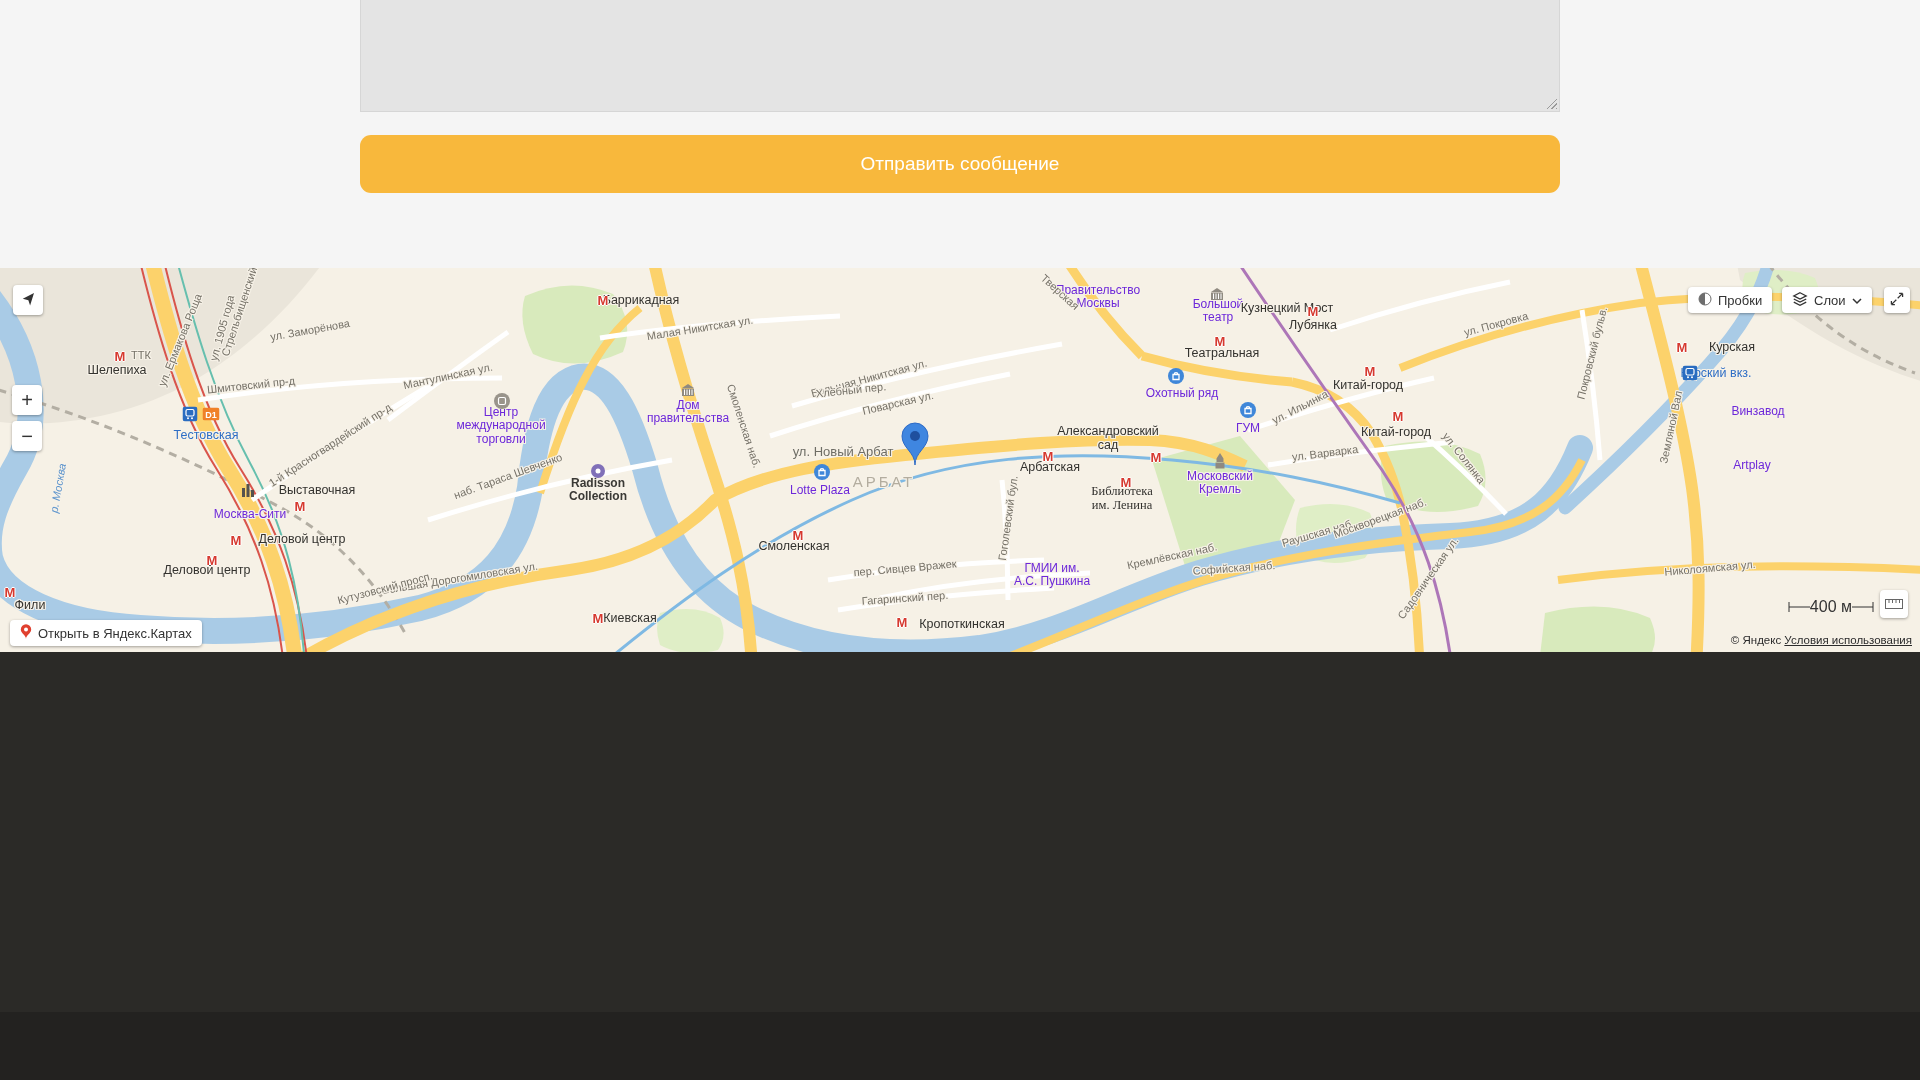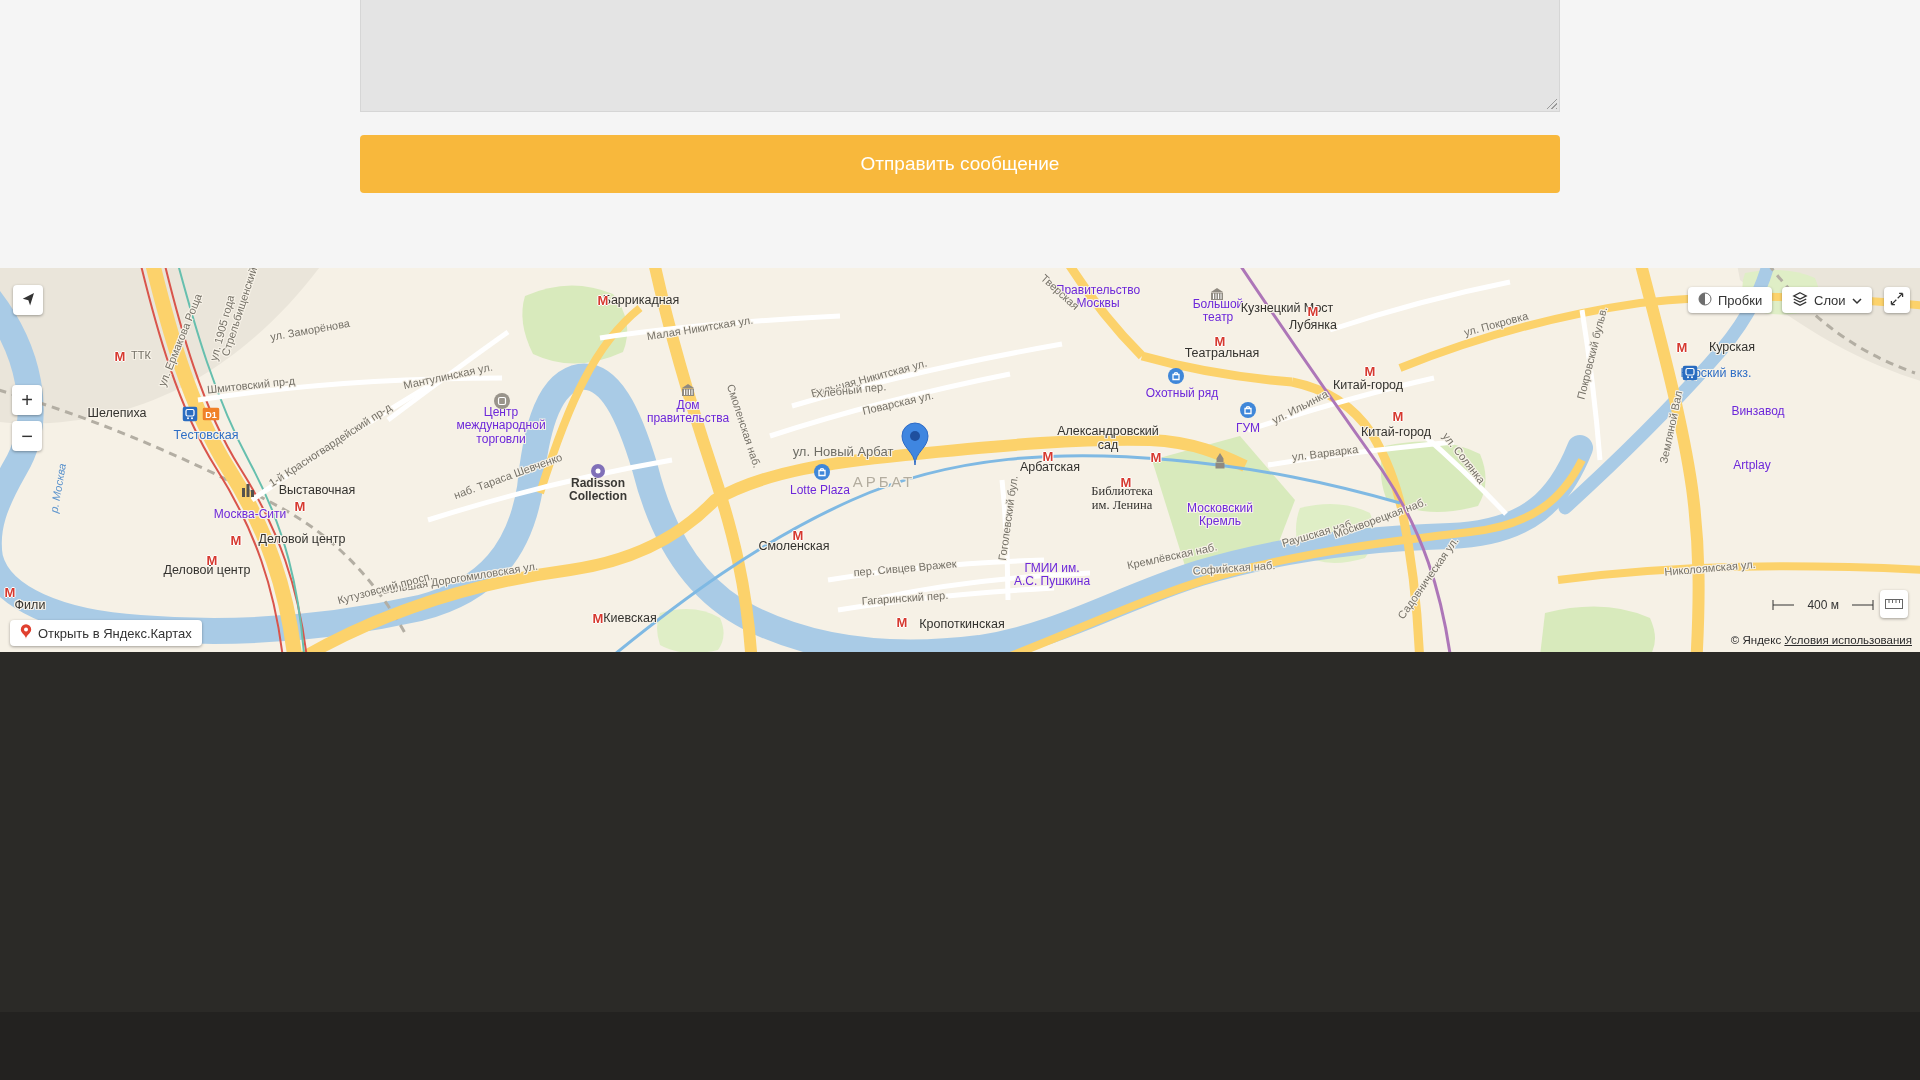--- a/index.html
+++ b/index.html
@@ -7,21 +7,21 @@
         font-family:"Liberation Sans",sans-serif;}
   
   .top-section{position:absolute;left:0;top:0;width:1920px;height:268px;background:#f5f5f5;}
   .msg-box{position:absolute;left:360px;top:-20px;width:1200px;height:132px;
            background:#e4e4e4;border:1px solid #d6d6d6;resize:none;box-sizing:border-box;outline:none;
            font-family:"Liberation Sans",sans-serif;font-size:15px;color:#333;}
   .resize-grip{position:absolute;left:1544px;top:96px;width:13px;height:13px;pointer-events:none;
      background:repeating-linear-gradient(135deg,transparent,transparent 2px,#9a9a9a 2px,#9a9a9a 3px);
      clip-path:polygon(100% 0,100% 100%,0 100%);}
   .send-btn{position:absolute;left:360px;top:135px;width:1200px;height:58px;background:#f8b83c;
-            border:none;border-radius:4px;color:#fff;font-size:19px;cursor:pointer;
+            border:none;border-radius:11px;color:#fff;font-size:19px;cursor:pointer;
             font-family:"Liberation Sans",sans-serif;}
   
   .map{position:absolute;left:0;top:268px;width:1920px;height:384px;background:#f6f1e6;overflow:hidden;cursor:grab;}
   .map svg.base{position:absolute;left:0;top:0;}
   .lb{position:absolute;white-space:pre-line;text-align:center;line-height:1.12;pointer-events:none;
       transform:translate(-50%,-50%);
       text-shadow:1px 0 0 #f7f2e8,-1px 0 0 #f7f2e8,0 1px 0 #f7f2e8,0 -1px 0 #f7f2e8,
                   1px 1px 0 #f7f2e8,-1px -1px 0 #f7f2e8,1px -1px 0 #f7f2e8,-1px 1px 0 #f7f2e8;}
   .street{font-size:11px;color:#757167;}
   .streetb{font-size:13px;color:#6e6d65;}
@@ -33,21 +33,21 @@
   .water{font-size:11px;font-style:italic;color:#5b93cc;}
   .mk{position:absolute;transform:translate(-50%,-50%);pointer-events:none;line-height:0;}
   .mk-m{font-size:13px;font-weight:bold;color:#d6392f;line-height:1;
         text-shadow:1px 0 0 #fff,-1px 0 0 #fff,0 1px 0 #fff,0 -1px 0 #fff;}
   .map-pin{position:absolute;pointer-events:none;}
   .map-btn{position:absolute;background:#fff;border:none;border-radius:4px;
            box-shadow:0 1px 3px rgba(0,0,0,.35);color:#333;font-size:13px;
            font-family:"Liberation Sans",sans-serif;display:flex;align-items:center;gap:6px;
            padding:0 10px;height:26px;cursor:pointer;}
   .sq{width:30px;height:30px;padding:0;justify-content:center;}
-  .map-scale{position:absolute;display:flex;align-items:center;gap:13px;color:#333;font-size:12px;}
+  .map-scale{position:absolute;display:flex;align-items:center;gap:0;color:#333;font-size:16px;}
   .map-attrib{position:absolute;right:8px;bottom:6px;font-size:11.5px;color:#2b2b2b;
       text-shadow:1px 0 0 #f7f2e8,-1px 0 0 #f7f2e8,0 1px 0 #f7f2e8,0 -1px 0 #f7f2e8;}
   .map-attrib a{color:#2b2b2b;text-decoration:underline;cursor:pointer;}
   
   .footer{position:absolute;left:0;top:652px;width:1920px;height:360px;background:#2b2a27;}
   .bottom-bar{position:absolute;left:0;top:1012px;width:1920px;height:68px;background:#232220;}
 </style>
 </head>
 <body>
 
@@ -110,21 +110,21 @@
         <path d="M1582,42 C1590,92 1596,142 1600,192"></path>
         <path d="M1330,62 C1390,42 1450,26 1510,14"></path>
         <path d="M880,330 C950,315 1020,308 1090,305"></path>
       </g>
 
       <path d="M598,400 C680,332 762,272 852,232 C952,187 1062,182 1172,192 C1260,200 1330,215 1400,235" fill="none" stroke="#7fb9e3" stroke-width="3"></path>
       <path d="M1232,-15 C1282,60 1332,132 1382,202 C1422,262 1442,322 1452,400" fill="none" stroke="#ad76b8" stroke-width="3"></path>
     </svg>
 
     <div style="position:absolute;left:0;top:0;width:1920px;height:384px;">
-        <div class="lb metro" style="left: 117px; top: 102px; transform: translate(-50%, -50%); margin-top: 43px;">Шелепиха</div>
+        <div class="lb metro" style="left: 117px; top: 102px; transform: translate(-50%, -50%);">Шелепиха</div>
         <div class="lb metro" style="left: 30px; top: 337px; transform: translate(-50%, -50%);">Фили</div>
         <div class="lb blue" style="left: 206px; top: 167px; transform: translate(-50%, -50%);">Тестовская</div>
         <div class="lb street" style="left: 141px; top: 87px; transform: translate(-50%, -50%);">ТТК</div>
         <div class="lb street" style="left: 243px; top: 32px; transform: translate(-50%, -50%) rotate(-72deg);">Стрельбищенский пер.</div>
         <div class="lb street" style="left: 222px; top: 60px; transform: translate(-50%, -50%) rotate(-75deg);">ул. 1905 года</div>
         <div class="lb street" style="left: 180px; top: 72px; transform: translate(-50%, -50%) rotate(-68deg);">ул. Ермакова Роща</div>
         <div class="lb street" style="left: 310px; top: 62px; transform: translate(-50%, -50%) rotate(-10deg);">ул. Заморёнова</div>
         <div class="lb street" style="left: 251px; top: 117px; transform: translate(-50%, -50%) rotate(-6deg);">Шмитовский пр-д</div>
         <div class="lb street" style="left: 448px; top: 108px; transform: translate(-50%, -50%) rotate(-12deg);">Мантулинская ул.</div>
         <div class="lb street" style="left: 330px; top: 177px; transform: translate(-50%, -50%) rotate(-33deg);">1-й Красногвардейский пр-д</div>
@@ -158,21 +158,21 @@
         <div class="lb street" style="left: 905px; top: 330px; transform: translate(-50%, -50%) rotate(-4deg);">Гагаринский пер.</div>
         <div class="lb metro" style="left: 938px; top: 356px; transform: translate(-50%, -50%); margin-left: 24px;">Кропоткинская</div>
         <div class="lb street" style="left: 1008px; top: 250px; transform: translate(-50%, -50%) rotate(-82deg);">Гоголевский бул.</div>
         <div class="lb metro" style="left: 1050px; top: 199px; transform: translate(-50%, -50%);">Арбатская</div>
         <div class="lb metro" style="left: 1108px; top: 170px; transform: translate(-50%, -50%);">Александровский
 сад</div>
         <div class="lb metro" style="left: 1122px; top: 230px; transform: translate(-50%, -50%); font-family: Liberation Serif, serif;">Библиотека
 им. Ленина</div>
         <div class="lb poi" style="left: 1052px; top: 307px; transform: translate(-50%, -50%);">ГМИИ им.
 А.С. Пушкина</div>
-        <div class="lb poi" style="left: 1220px; top: 215px; transform: translate(-50%, -50%); margin-top: 32px;">Московский
+        <div class="lb poi" style="left: 1220px; top: 215px; transform: translate(-50%, -50%);">Московский
 Кремль</div>
         <div class="lb street" style="left: 1172px; top: 288px; transform: translate(-50%, -50%) rotate(-12deg);">Кремлёвская наб.</div>
         <div class="lb street" style="left: 1234px; top: 300px; transform: translate(-50%, -50%) rotate(-4deg);">Софийская наб.</div>
         <div class="lb street" style="left: 1318px; top: 265px; transform: translate(-50%, -50%) rotate(-16deg);">Раушская наб.</div>
         <div class="lb street" style="left: 1380px; top: 250px; transform: translate(-50%, -50%) rotate(-20deg);">Москворецкая наб.</div>
         <div class="lb street" style="left: 1428px; top: 310px; transform: translate(-50%, -50%) rotate(-55deg);">Садовническая ул.</div>
         <div class="lb poi" style="left: 1182px; top: 126px; transform: translate(-50%, -50%);">Охотный ряд</div>
         <div class="lb poi" style="left: 1248px; top: 161px; transform: translate(-50%, -50%);">ГУМ</div>
         <div class="lb metro" style="left: 1222px; top: 85px; transform: translate(-50%, -50%);">Театральная</div>
         <div class="lb poi" style="left: 1218px; top: 43px; transform: translate(-50%, -50%);">Большой

